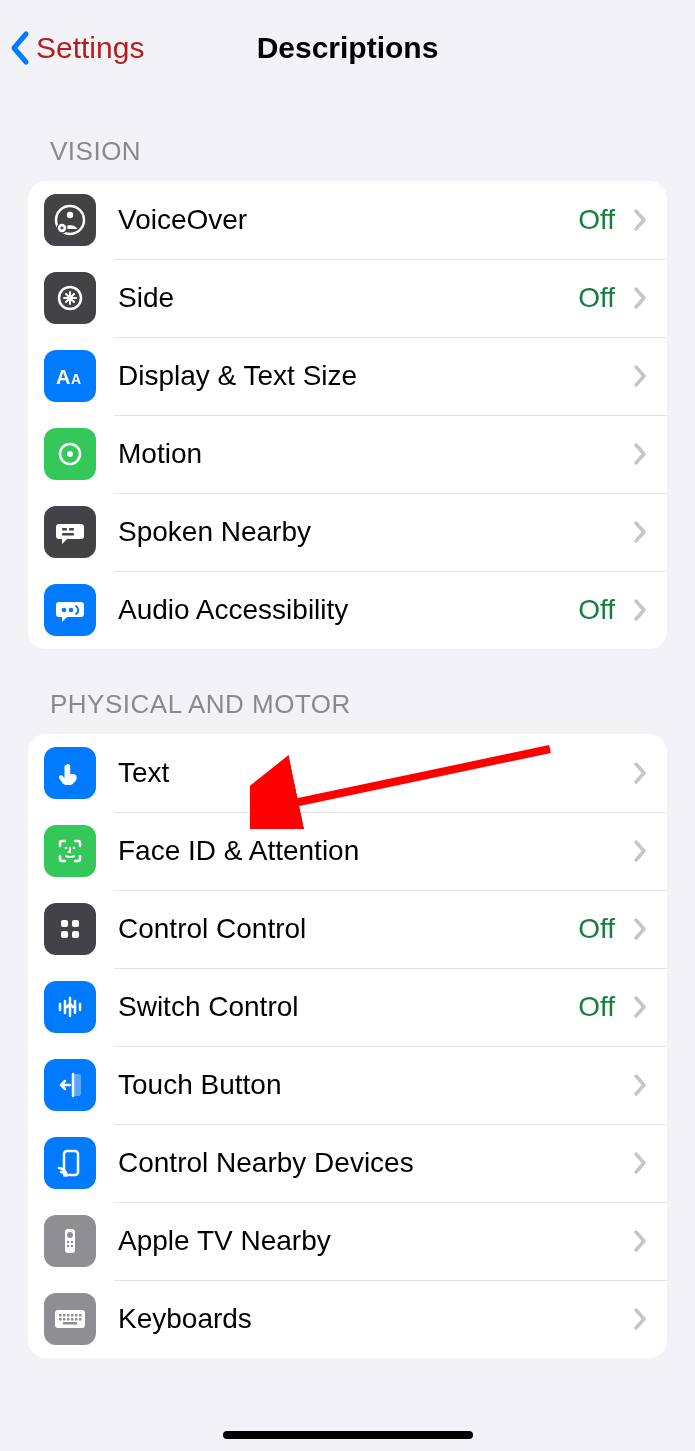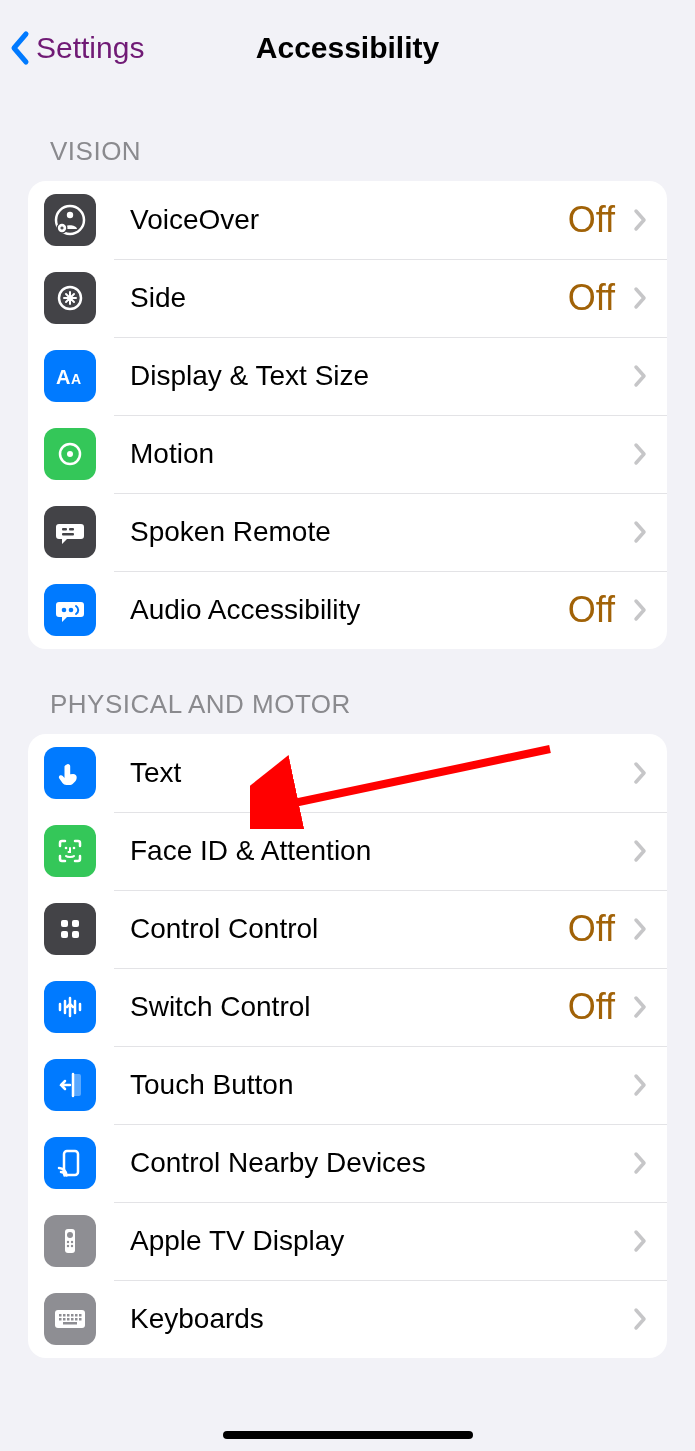--- a/index.html
+++ b/index.html
@@ -14,21 +14,21 @@
     height: 96px;
     display: flex;
     align-items: center;
     padding: 0 8px;
     position: relative;
   }
   .back {
     display: flex;
     align-items: center;
     gap: 6px;
-    color: #701a75;
+    color: #b91c1c;
     font-size: 30px;
     font-weight: 400;
     cursor: pointer;
   }
   .back svg { display:block; }
   .nav-title {
     position: absolute;
     left: 0; right: 0;
     text-align: center;
     font-size: 30px;
@@ -48,21 +48,20 @@
     border-radius: 18px;
     overflow: hidden;
   }
   .row {
     display: flex;
     align-items: center;
     min-height: 78px;
     padding: 10px 20px 10px 16px;
     cursor: pointer;
     position: relative;
-    gap: 12px;
   }
   .row + .row::before {
     content: "";
     position: absolute;
     top: 0;
     left: 86px;
     right: 0;
     height: 1px;
     background: #e3e3e6;
   }
@@ -77,23 +76,23 @@
     justify-content: center;
     color: #fff;
   }
   .label {
     flex: 1;
     font-size: 28px;
     font-weight: 400;
     color: #000;
   }
   .value {
-    font-size: 36px;
-    color: #a16207;
-    margin-right: 6px;
+    font-size: 28px;
+    color: #15803d;
+    margin-right: 18px;
   }
   .chev { flex: 0 0 auto; }
   .chev svg { display:block; }
   
   .bg-dark   { background:#434347; }
   .bg-blue   { background:#007aff; }
   .bg-green  { background:#34c759; }
   .bg-gray   { background:#8e8e93; }
   
   .annot-arrow {
@@ -118,21 +117,21 @@
 
 <div class="nav">
   <div class="back">
     <span>
       <svg width="22" height="36" viewBox="0 0 22 36">
           <path d="M18 4 L6 18 L18 32" stroke="#007aff" stroke-width="5" fill="none" stroke-linecap="round" stroke-linejoin="round"></path>
         </svg>
     </span>
     <span>Settings</span>
   </div>
-  <div class="nav-title">Accessibility</div>
+  <div class="nav-title">Descriptions</div>
 </div>
 
 <div class="section-header">VISION</div>
 <div class="group">
 
   <div class="row">
     <div class="ic bg-dark">
       <svg width="34" height="34" viewBox="0 0 34 34">
           <circle cx="17" cy="17" r="14" fill="none" stroke="#fff" stroke-width="2.5"></circle>
           <circle cx="17" cy="12" r="3.2" fill="#fff"></circle>
@@ -201,21 +200,21 @@
 
   <div class="row">
     <div class="ic bg-dark">
       <svg width="34" height="34" viewBox="0 0 34 34">
           <path d="M6 9h22a3 3 0 013 3v9a3 3 0 01-3 3H14l-5 5v-5H6a3 3 0 01-3-3v-9a3 3 0 013-3z" fill="#fff"></path>
           <rect x="9" y="13" width="5" height="2.5" rx="1" fill="#434347"></rect>
           <rect x="16" y="13" width="5" height="2.5" rx="1" fill="#434347"></rect>
           <rect x="9" y="18" width="12" height="2.5" rx="1" fill="#434347"></rect>
         </svg>
     </div>
-    <div class="label">Spoken Remote</div>
+    <div class="label">Spoken Nearby</div>
     <div class="chev">
         <svg width="14" height="24" viewBox="0 0 14 24">
           <path d="M3 3l8 9-8 9" stroke="#c6c6c8" stroke-width="3.5" fill="none" stroke-linecap="round" stroke-linejoin="round"></path>
         </svg>
       </div>
   </div>
 
   <div class="row">
     <div class="ic bg-blue">
       <svg width="34" height="34" viewBox="0 0 34 34">
@@ -340,21 +339,21 @@
     <div class="ic bg-gray">
       <svg width="34" height="34" viewBox="0 0 34 34">
           <rect x="12" y="5" width="10" height="24" rx="3" fill="#fff"></rect>
           <circle cx="17" cy="11" r="3" fill="#8e8e93"></circle>
           <circle cx="15" cy="18" r="1.2" fill="#8e8e93"></circle>
           <circle cx="19" cy="18" r="1.2" fill="#8e8e93"></circle>
           <circle cx="15" cy="22" r="1.2" fill="#8e8e93"></circle>
           <circle cx="19" cy="22" r="1.2" fill="#8e8e93"></circle>
         </svg>
     </div>
-    <div class="label">Apple TV Display</div>
+    <div class="label">Apple TV Nearby</div>
     <div class="chev">
         <svg width="14" height="24" viewBox="0 0 14 24">
           <path d="M3 3l8 9-8 9" stroke="#c6c6c8" stroke-width="3.5" fill="none" stroke-linecap="round" stroke-linejoin="round"></path>
         </svg>
       </div>
   </div>
 
   <div class="row">
     <div class="ic bg-gray">
       <svg width="36" height="28" viewBox="0 0 36 28">

